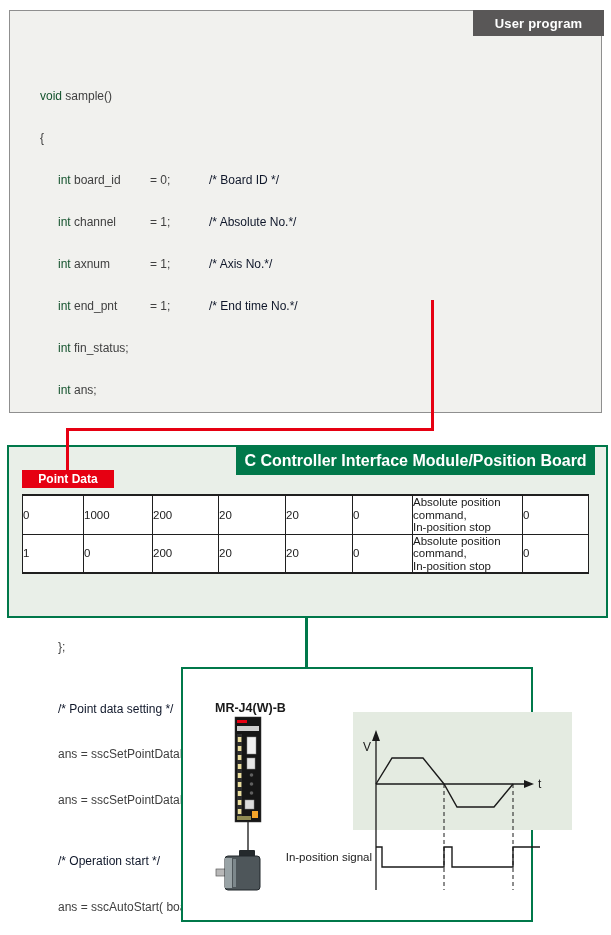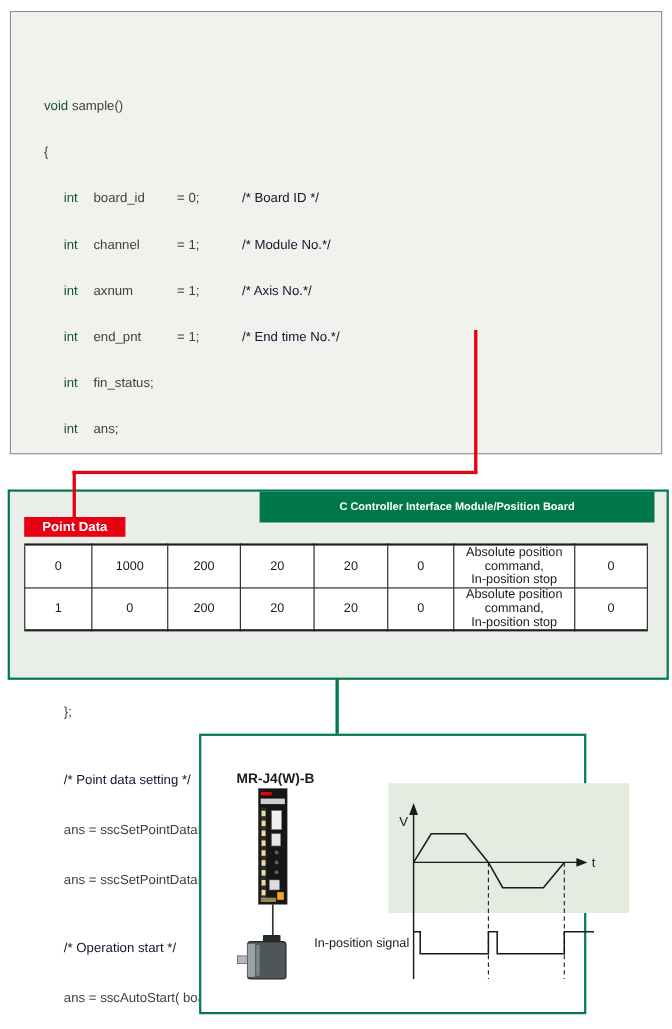--- a/index.html
+++ b/index.html
@@ -13,50 +13,50 @@
   .panel-tab { position:absolute; left:463px; top:-1px; width:131px; height:26px;
                background:#595757; color:#fff; font-size:13px; font-weight:bold;
                display:flex; align-items:center; justify-content:center; letter-spacing:.2px; }
   .code { position:absolute; left:30px; top:50px; right:8px; font-size:12px; color:#404040;
           white-space:pre; }
   .cl  { height:14px; line-height:14px; }
   .clb { height:17.5px; line-height:17.5px; }
   .gap4 { height:4px; }
   .kw { color:#14532d; }
   .cm { color:#0f172a;margin-top:16px; }
-  .kwcol  { display:inline-block; width:27px; margin-left:18px; }
+  .kwcol  { display:inline-block; width:16px; margin-left:18px; }
   .namecol{ display:inline-block; width:76px; }
   .valcol { display:inline-block; width:59px; }
   .ind  { padding-left:18px; }
   .ind2 { padding-left:38px; }
   .numcol { display:inline-block; width:26px; text-align:right; }
   .hl { border:2px solid #e60012; padding:0 2px; margin:-2px 0; }
 
   
   .red-line { position:absolute; background:#e60012; z-index:6; }
   #red-v1 { left:431px; top:300px; width:3px; height:131px; }
   #red-h1 { left:66px;  top:428px; width:368px; height:3px; }
   #red-v2 { left:66px;  top:428px; width:3px; height:45px; }
   .point-data-label { position:absolute; left:22px; top:470px; width:92px; height:18px;
                       background:#e60012; color:#fff; font-size:12px; font-weight:bold;
                       display:flex; align-items:center; justify-content:center; z-index:7; }
 
   
   .board-box { position:absolute; left:7px; top:445px; width:601px; height:173px;
                background:#e9efe8; border:2px solid #00784a; }
   .board-title { position:absolute; left:227px; top:0; width:359px; height:28px;
-                 background:#00784a; color:#fff; font-size:10px; font-weight:bold;
+                 background:#00784a; color:#fff; font-size:16px; font-weight:bold;
                  display:flex; align-items:center; justify-content:center; }
   .pd-table { position:absolute; left:13px; top:47px; border-collapse:collapse;
               table-layout:fixed; width:566px; background:#fff; }
   .pd-table th { background:#706e6f; color:#fff; font-weight:normal; font-size:11px;
                  height:28px; border:1px solid #1f1f1f; text-align:center; vertical-align:middle;
                  line-height:12px; }
   .pd-table td { font-size:11.5px; color:#1a1a1a; height:38px; border:1px solid #1f1f1f;
-                 text-align:center; vertical-align:middle; line-height:12.5px; background:#fff; }
+                 vertical-align:middle; line-height:12.5px; background:#fff; }
   .pd-table { border-top:2px solid #1f1f1f; border-bottom:2px solid #1f1f1f; }
   .pd-table tr.hdr th { border-bottom:2px solid #1f1f1f; }
   .aux span { display:block; }
 
   
   #green-v { position:absolute; left:305px; top:617px; width:3px; height:51px; background:#00784a; }
 
   
   .drive-box { position:absolute; left:181px; top:667px; width:352px; height:255px;
                background:#fff; border:2px solid #00784a; }
@@ -65,25 +65,26 @@
   .dev-label { font-size:12.5px; font-weight:bold; }
   .axis-label { font-size:12px; }
   .sig-label { font-size:11.5px; }
 </style>
 </head>
 <body>
 
 <div class="page">
 
   <section class="code-box">
+    <div class="panel-tab">User program</div>
     <div class="code">
       <div class="cl"><span class="kw">void</span><span> sample()</span></div>
       <div class="cl"><span>{</span></div>
       <div class="cl"><span class="kw kwcol">int</span><span class="namecol">board_id</span><span class="valcol">= 0;</span><span class="cm">/* Board ID */</span></div>
-      <div class="cl"><span class="kw kwcol">int</span><span class="namecol">channel</span><span class="valcol">= 1;</span><span class="cm">/* Module No.*/</span></div>
+      <div class="cl"><span class="kw kwcol">int</span><span class="namecol">channel</span><span class="valcol">= 1;</span><span class="cm">/* Absolute No.*/</span></div>
       <div class="cl"><span class="kw kwcol">int</span><span class="namecol">axnum</span><span class="valcol">= 1;</span><span class="cm">/* Axis No.*/</span></div>
       <div class="cl"><span class="kw kwcol">int</span><span class="namecol">end_pnt</span><span class="valcol">= 1;</span><span class="cm">/* End time No.*/</span></div>
       <div class="cl"><span class="kw kwcol">int</span><span class="namecol">fin_status;</span></div>
       <div class="cl"><span class="kw kwcol">int</span><span class="namecol">ans;</span></div>
       <div class="gap4"></div>
       <div class="clb ind"><span>PNT_DATA_EX PntData[2] =</span></div>
       <div class="clb ind"><span>{</span></div>
       <div class="clb ind2"><span>{</span><span class="numcol">1000</span><span>, 200, 20, 20, 0, 0, { 0 }, { 0 }, 0, { 0 } },</span></div>
       <div class="clb ind2"><span>{</span><span class="numcol">0</span><span>, 200, 20, 20, 0, 0, { 0 }, { 0 }, 0, { 0 } },</span></div>
       <div class="clb ind"><span>};</span></div>

